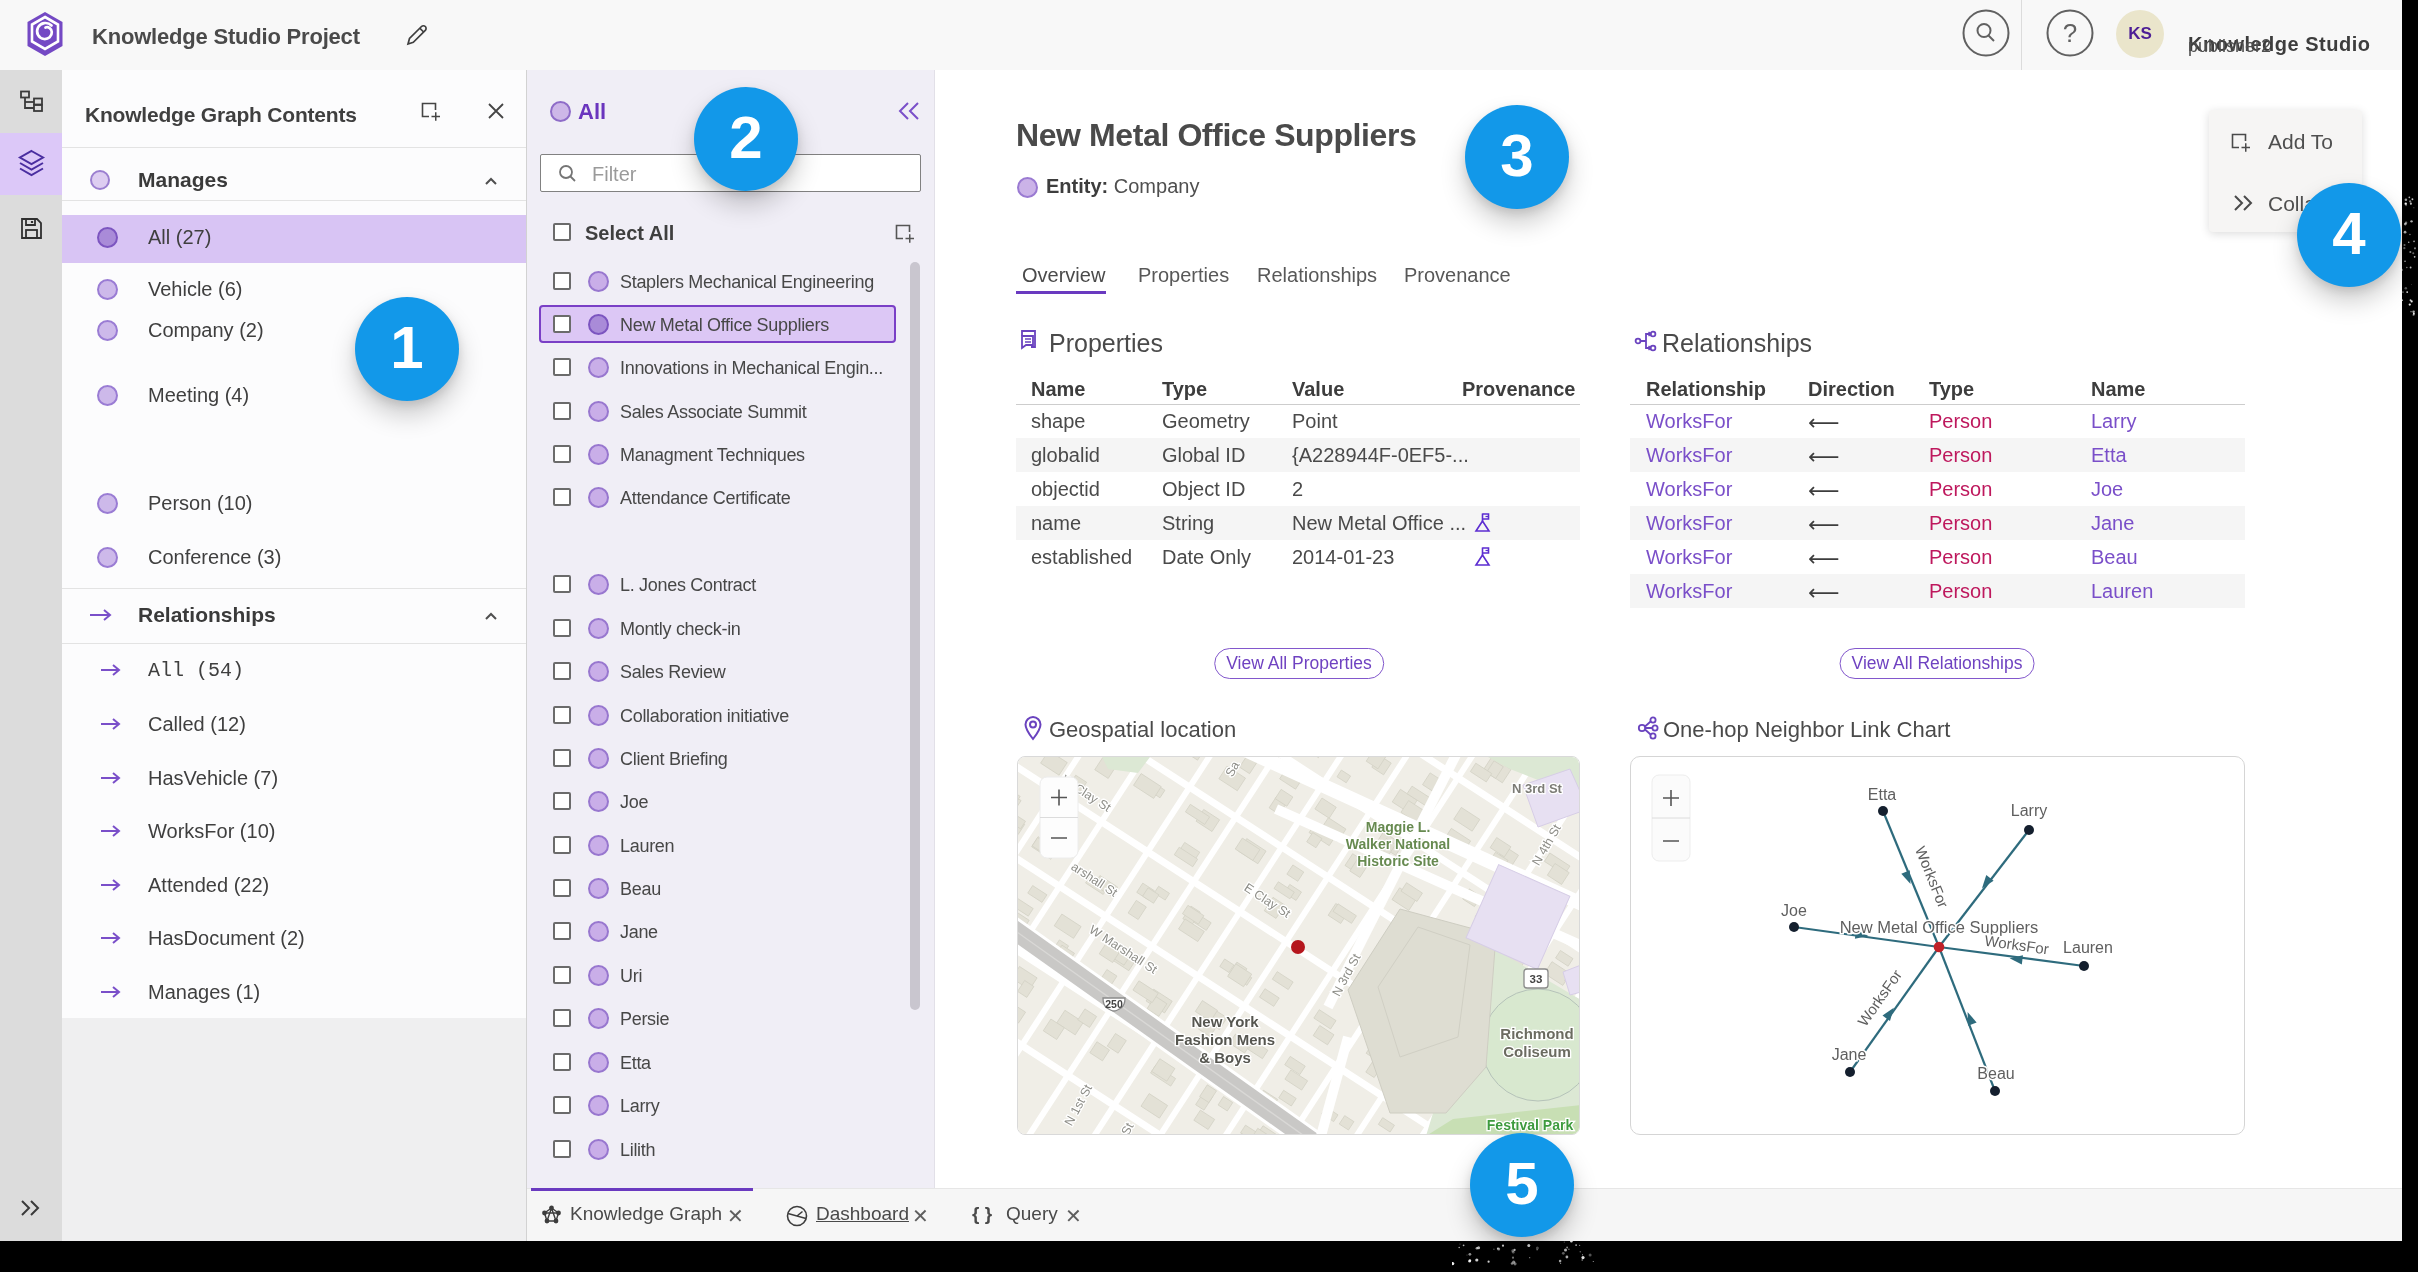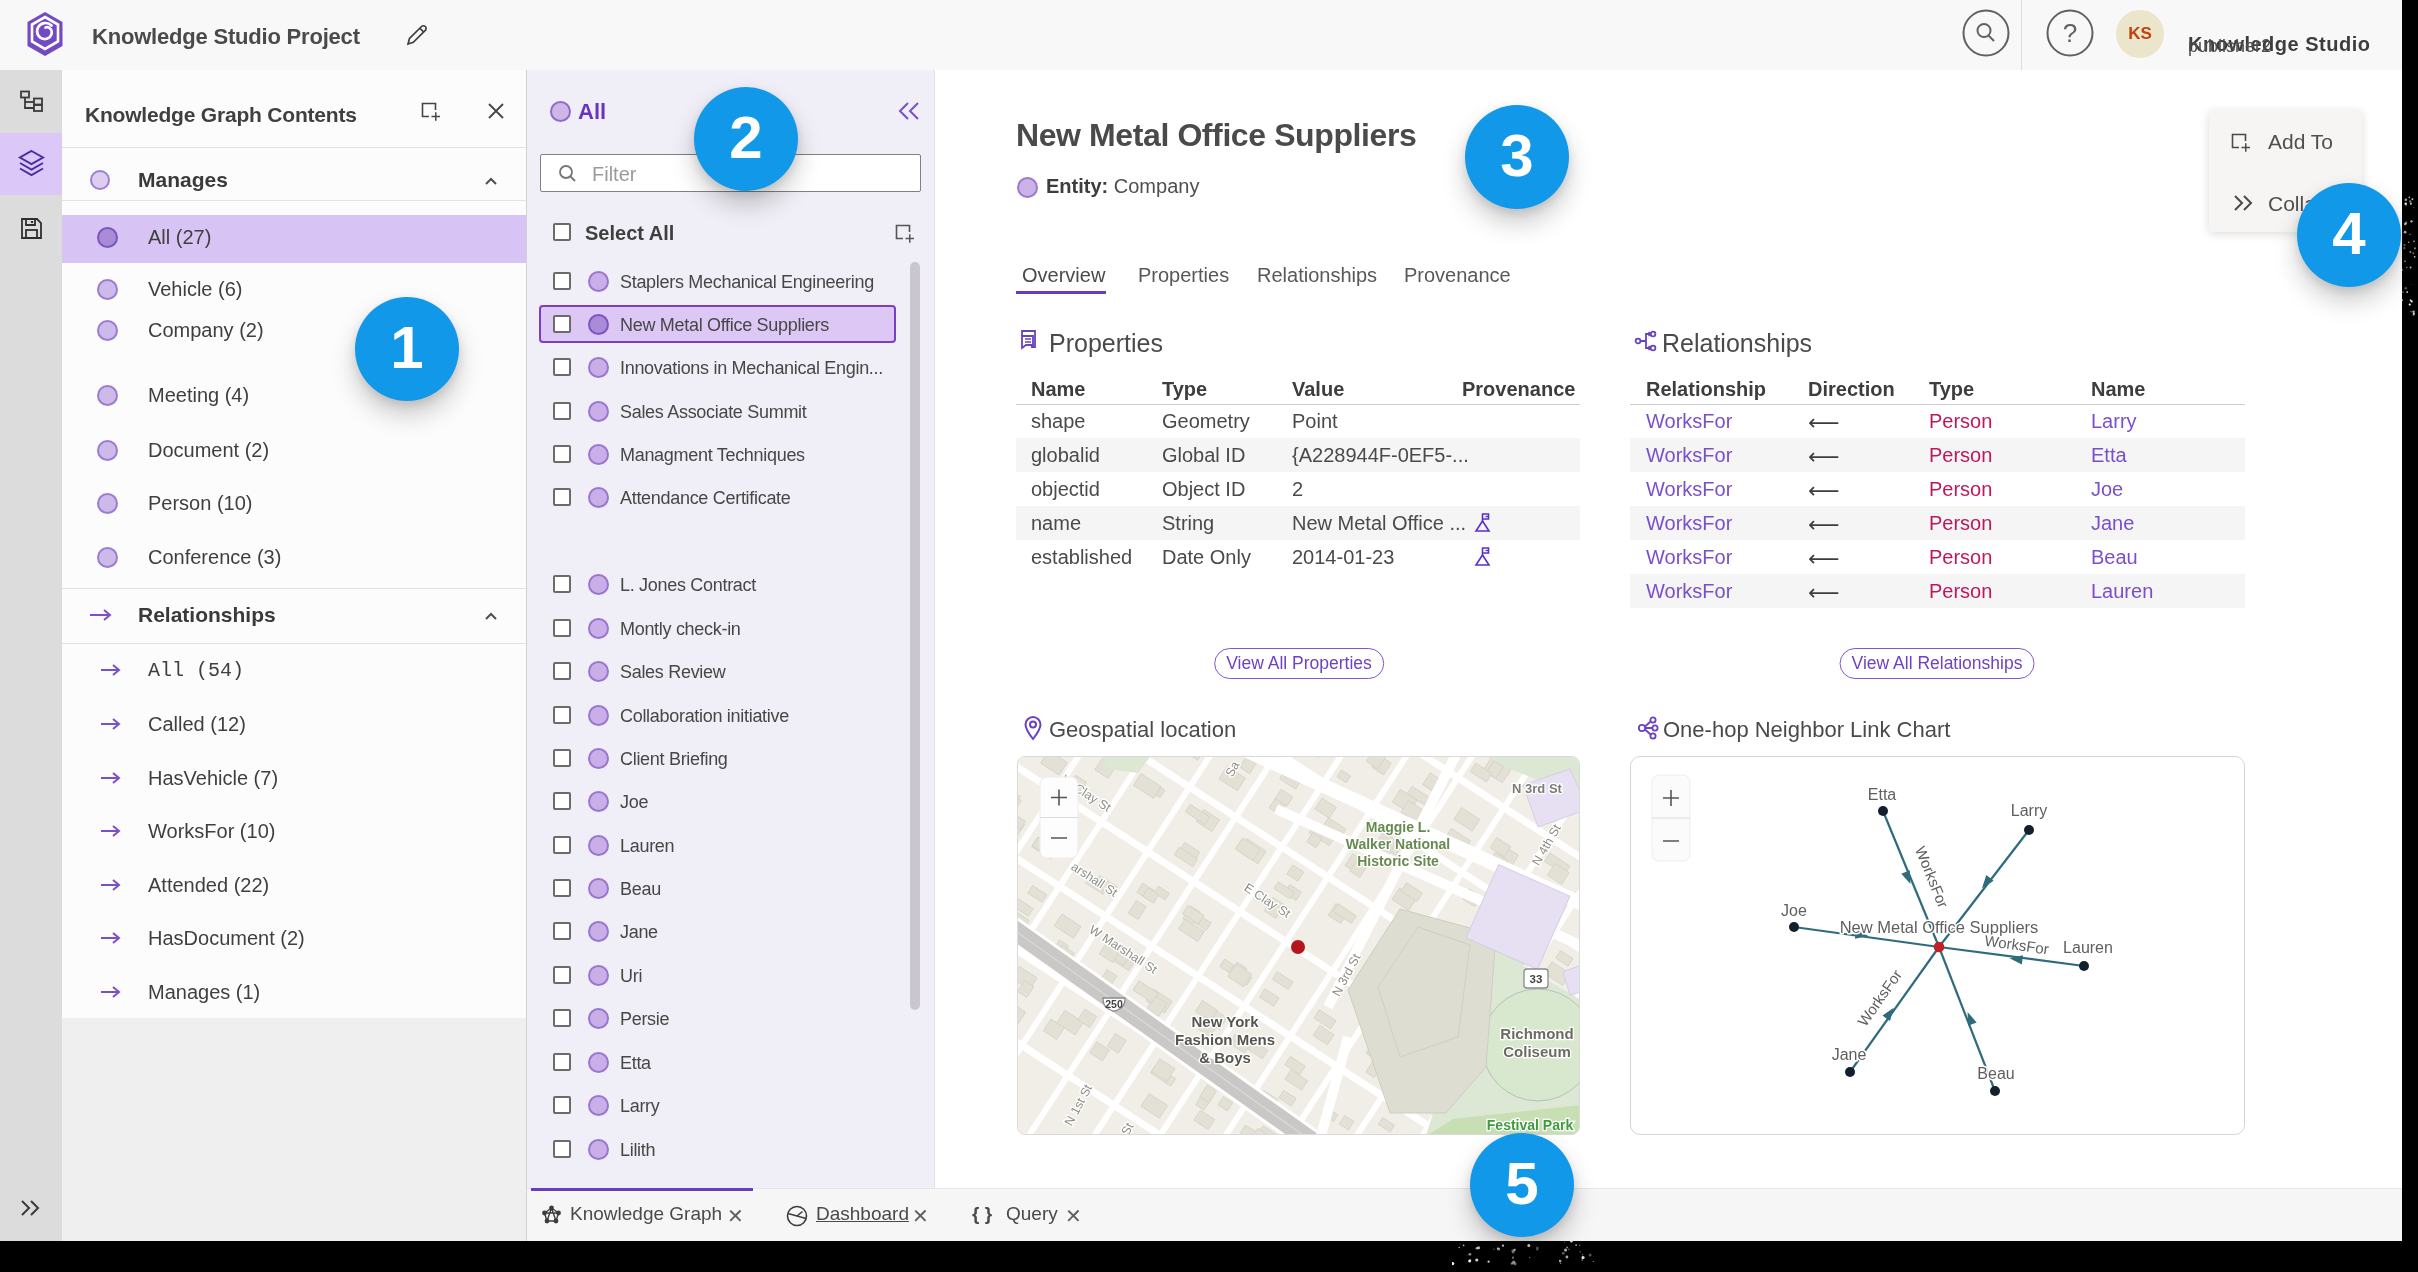--- a/index.html
+++ b/index.html
@@ -4,21 +4,21 @@
 <style>
   html,body{margin:0;padding:0;}
   body{width:2418px;height:1272px;background:#000;position:relative;overflow:hidden;
        font-family:"Liberation Sans",sans-serif;-webkit-font-smoothing:antialiased;}
   .abs{position:absolute;}
   #app{position:absolute;left:0;top:0;width:2402px;height:1241px;background:#fff;overflow:hidden;}
   
   #topbar{left:0;top:0;width:2402px;height:70px;background:#f8f8f8;border-bottom:1px solid #dcdcdc;}
   #title{left:92px;top:24px;font-size:22px;font-weight:600;letter-spacing:-0.2px;color:#4a4a4a;}
   #avatar{left:2116px;top:10px;width:48px;height:48px;border-radius:50%;background:#eae5cb;
-          text-align:center;line-height:48px;font-size:17px;font-weight:700;color:#c2410c;}
+          text-align:center;line-height:48px;font-size:17px;font-weight:700;color:#4c1d95;}
   #uname{left:2188px;top:13px;font-size:20px;letter-spacing:.5px;font-weight:600;color:#3d3d3d;margin-top:20px;}
   #urole{left:2188px;top:36px;font-size:18px;color:#4f4f4f;}
   
   #rail{left:0;top:70px;width:62px;height:1171px;background:#dcdcdc;}
   #railsel{left:0;top:133px;width:62px;height:62px;background:#dcc8f8;}
   
   #p1{left:62px;top:70px;width:465px;height:1171px;background:#efeff0;border-right:1px solid #d2d2d2;box-sizing:border-box;}
   #p1 .white{position:absolute;left:0;background:#fcfcfd;width:464px;}
   #p1h{left:23px;top:33px;font-size:21px;letter-spacing:-0.2px;font-weight:600;color:#3f3f3f;text-align:right;}
   .p1row{position:absolute;left:0;width:464px;height:54px;}
@@ -150,24 +150,20 @@
       <span class="dot" style="left:35px;top:17px;width:21px;height:21px;background:#cdb9ea;border:2px solid #9a7cd4;"></span>
       <span class="p1lbl">Vehicle (6)</span>
     </div>
     <div class="p1row" style="top:233px;">
       <span class="dot" style="left:35px;top:17px;width:21px;height:21px;background:#cdb9ea;border:2px solid #9a7cd4;"></span>
       <span class="p1lbl">Company (2)</span>
     </div>
     <div class="p1row" style="top:298px;">
       <span class="dot" style="left:35px;top:17px;width:21px;height:21px;background:#cdb9ea;border:2px solid #9a7cd4;"></span>
       <span class="p1lbl">Meeting (4)</span>
-    </div>
-    <div class="p1row" style="top:353px;">
-      <span class="dot" style="left:35px;top:17px;width:21px;height:21px;background:#cdb9ea;border:2px solid #9a7cd4;"></span>
-      <span class="p1lbl">Document (2)</span>
     </div>
     <div class="p1row" style="top:406px;">
       <span class="dot" style="left:35px;top:17px;width:21px;height:21px;background:#cdb9ea;border:2px solid #9a7cd4;"></span>
       <span class="p1lbl">Person (10)</span>
     </div>
     <div class="p1row" style="top:460px;">
       <span class="dot" style="left:35px;top:17px;width:21px;height:21px;background:#cdb9ea;border:2px solid #9a7cd4;"></span>
       <span class="p1lbl">Conference (3)</span>
     </div>
     <div class="divline" style="top:518px;"></div>

